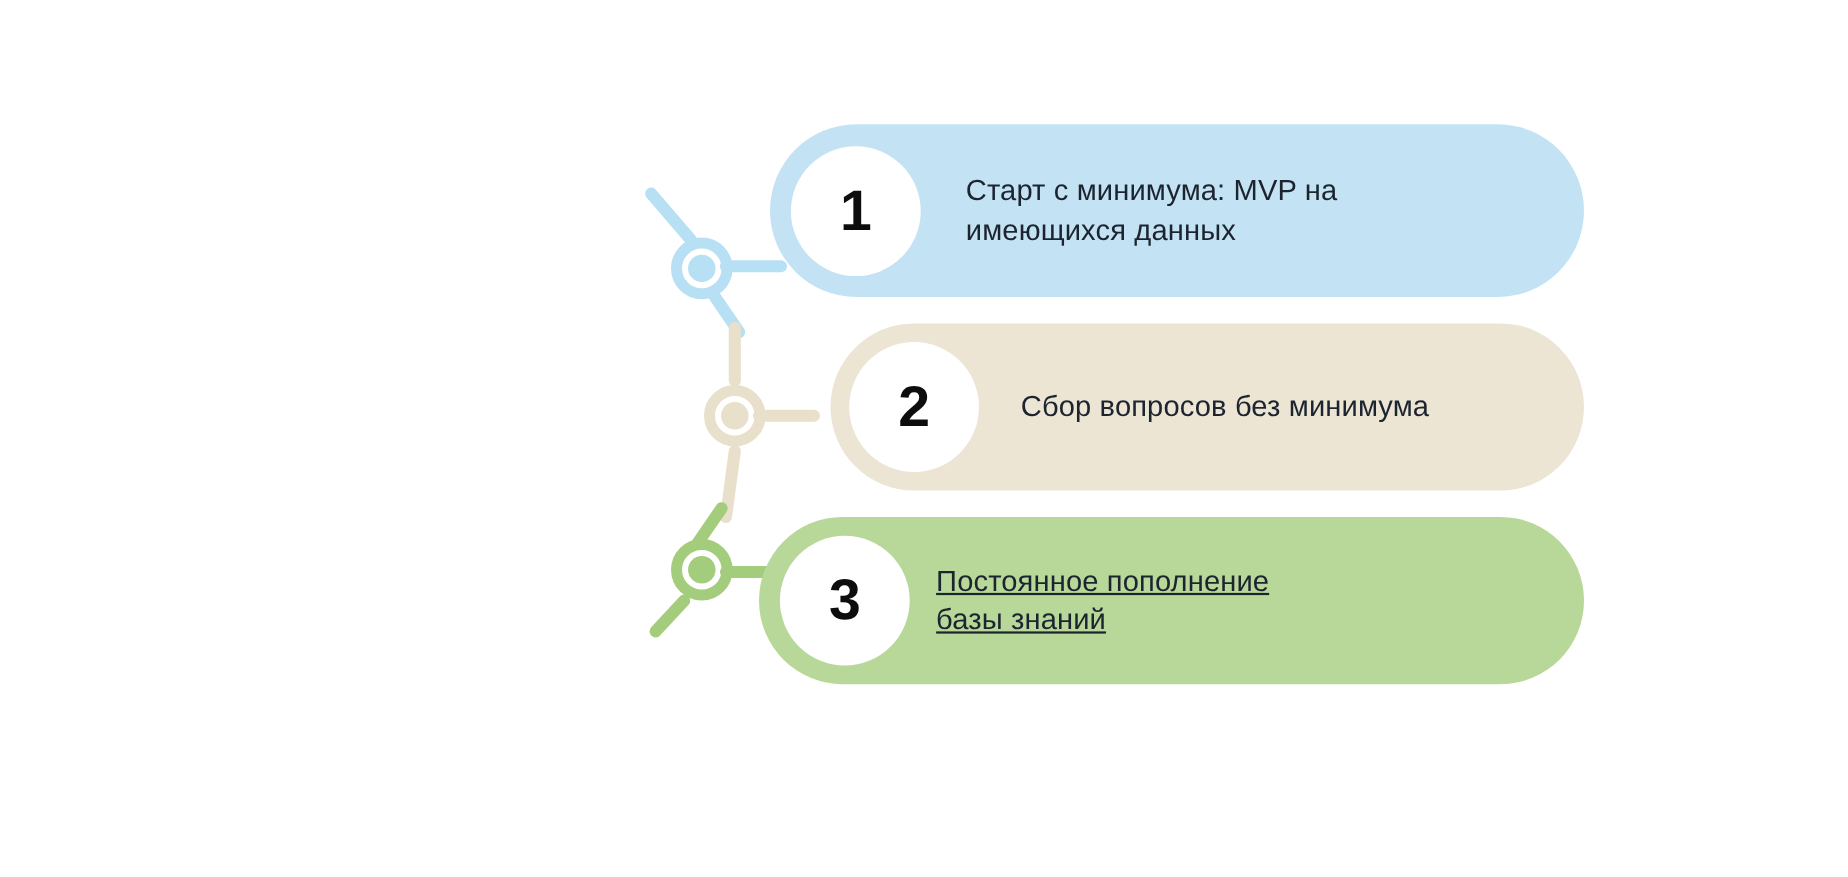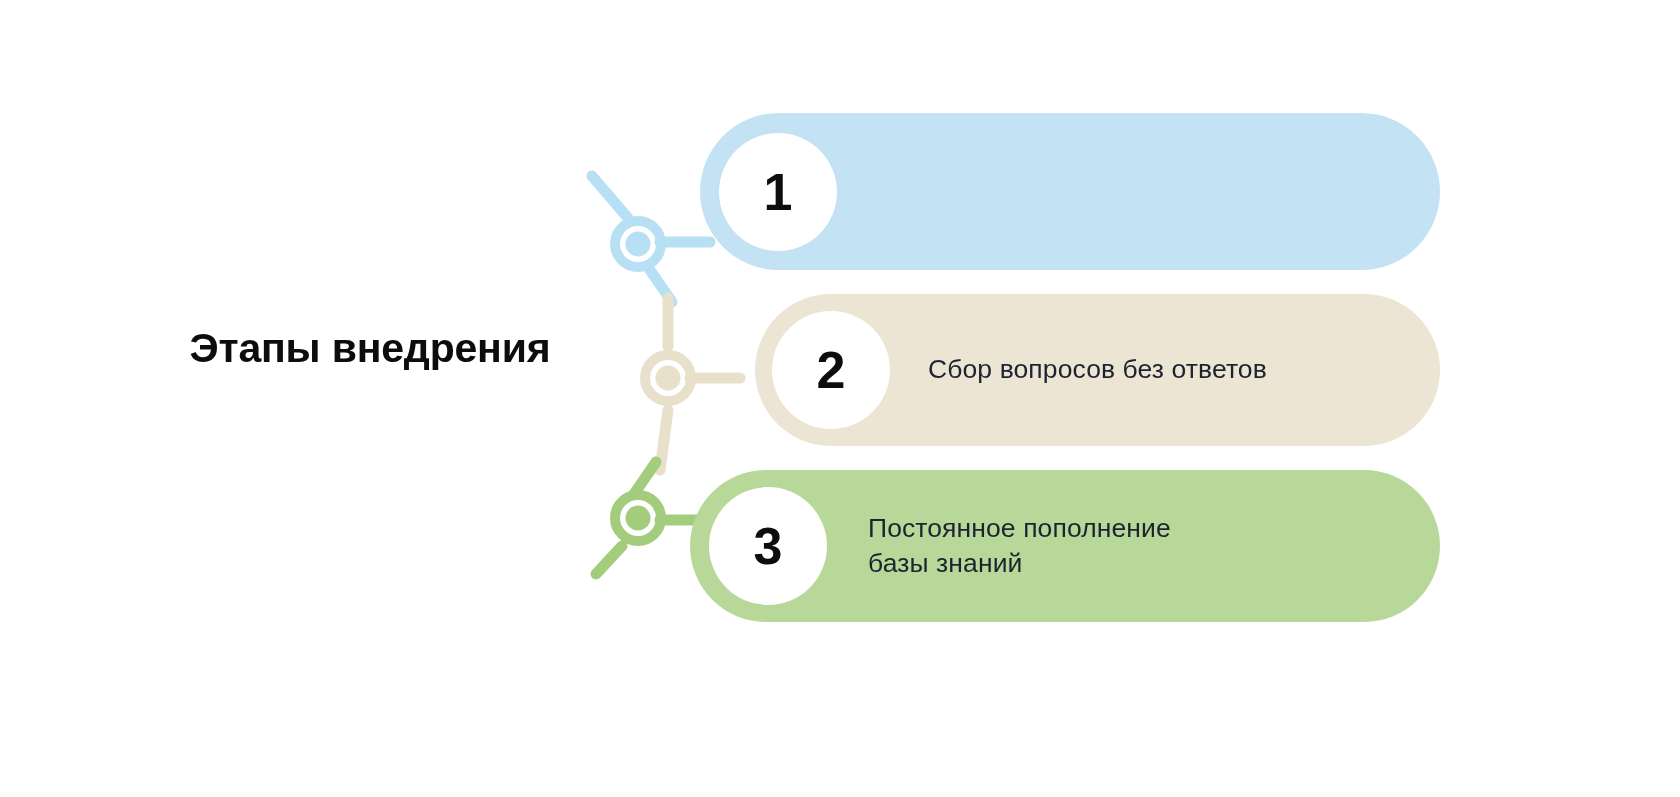--- a/index.html
+++ b/index.html
@@ -95,29 +95,28 @@
   #card-2 .card-text { margin-left: 38px; }
 
   #card-3 {
     left: 690px;
     top: 470px;
     width: 750px;
     height: 152px;
     background: #b7d898;
     padding-left: 19px;
   }
-  #card-3 .card-text { margin-left: 41px; }
+  #card-3 .card-text { margin-left: 24px; text-decoration: underline; }
 </style>
 </head>
 <body>
 
 <div id="infographic">
 
   <div id="title-block">
-    <div class="title-line">Этапы внедрения</div>
   </div>
 
   <svg id="spine" viewBox="0 0 200 560">
 
     <g>
       <line x1="32" y1="86" x2="68" y2="128" stroke="#b8e0f5" stroke-width="11" stroke-linecap="round"></line>
       <line x1="100" y1="152" x2="150" y2="152" stroke="#b8e0f5" stroke-width="11" stroke-linecap="round"></line>
       <line x1="90" y1="180" x2="112" y2="212" stroke="#b8e0f5" stroke-width="11" stroke-linecap="round"></line>
       <circle cx="78" cy="154" r="23" fill="none" stroke="#b8e0f5" stroke-width="10"></circle>
       <circle cx="78" cy="154" r="12.5" fill="#b8e0f5"></circle>
@@ -135,25 +134,27 @@
       <line x1="96" y1="372" x2="74" y2="404" stroke="#a3cd7c" stroke-width="11" stroke-linecap="round"></line>
       <line x1="100" y1="430" x2="150" y2="430" stroke="#a3cd7c" stroke-width="11" stroke-linecap="round"></line>
       <line x1="62" y1="456" x2="36" y2="484" stroke="#a3cd7c" stroke-width="11" stroke-linecap="round"></line>
       <circle cx="78" cy="428" r="23" fill="none" stroke="#a3cd7c" stroke-width="10"></circle>
       <circle cx="78" cy="428" r="12.5" fill="#a3cd7c"></circle>
     </g>
   </svg>
 
   <div class="card" id="card-1">
     <div class="card-badge">1</div>
+    <div class="card-text">Старт с минимума: MVP на
+имеющихся данных</div>
   </div>
 
   <div class="card" id="card-2">
     <div class="card-badge">2</div>
-    <div class="card-text">Сбор вопросов без ответов</div>
+    <div class="card-text">Сбор вопросов без минимума</div>
   </div>
 
   <div class="card" id="card-3">
     <div class="card-badge">3</div>
     <div class="card-text">Постоянное пополнение
 базы знаний</div>
   </div>
 
 </div>
 

